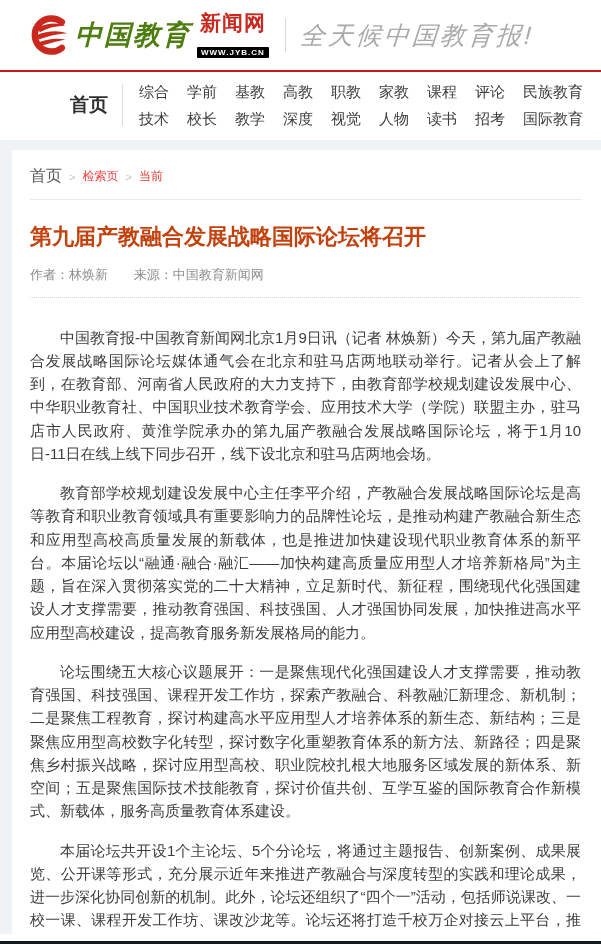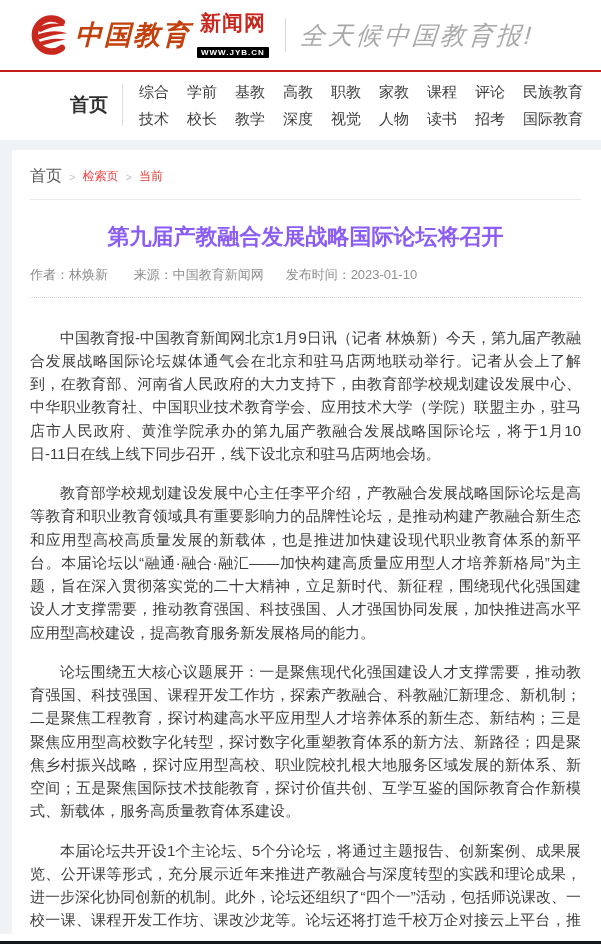--- a/index.html
+++ b/index.html
@@ -10,21 +10,21 @@
     color:#3f3f3f;
   }
   
   .site-header{
     height:70px;background:#fff;display:flex;align-items:center;
     padding-left:25px;box-sizing:border-box;
   }
   .logo{display:flex;align-items:center;cursor:pointer;}
   .brand-mark{width:46px;height:42px;flex:0 0 auto;}
   .logo-calligraphy{
-    color:#c2410c;font-size:27px;font-weight:bold;font-style:italic;
+    color:#4d7c0f;font-size:27px;font-weight:bold;font-style:italic;
     letter-spacing:2px;margin-left:4px;white-space:nowrap;
   }
   .logo-block{display:inline-flex;flex-direction:column;align-items:center;margin-left:6px;}
   .logo-block-name{color:#c9281e;font-size:21px;font-weight:bold;letter-spacing:1px;line-height:1;}
   .logo-block-url{
     background:#000000;color:#fff;font-size:8px;font-weight:bold;
     letter-spacing:1px;padding:1px 4px;margin-top:14px;line-height:1.2;border-radius:1px;
   }
   .logo-divider{width:1px;height:34px;background:#d9d9d9;margin:0 14px 0 16px;}
   .tagline{
@@ -51,21 +51,21 @@
     padding:4px 20px 0 18px;overflow:hidden;
   }
   .breadcrumb{
     display:flex;align-items:center;padding:12px 0 12px;border-bottom:1px solid #e9e9e9;
   }
   .bc-home{font-size:16px;color:#595959;cursor:pointer;}
   .bc-sep{font-size:11px;color:#c4c4c4;margin:0 7px;}
   .bc-mid{font-size:12px;color:#ef4444;cursor:pointer;}
   .bc-current{font-size:12px;color:#e03a2e;}
   .article-title{
-    font-size:22px;font-weight:bold;color:#8b5cf6;margin:22px 0 14px;line-height:1.35;text-align:center;
+    font-size:22px;font-weight:bold;color:#c2410c;margin:22px 0 14px;line-height:1.35;
   }
   .meta-row{
     display:flex;align-items:center;
     font-size:13px;color:#8e8e8e;
     border-bottom:1px dotted #cfcfcf;padding-bottom:13px;
   }
   .meta-left span{margin-right:22px;}
   .article-body{padding-top:12px;}
   .article-body p{
     margin:16px 0 9px;font-size:15px;line-height:1.55;color:#3d3d3d;
@@ -151,21 +151,20 @@
       <span class="bc-current">当前</span>
     </div>
 
     <h1 class="article-title">第九届产教融合发展战略国际论坛将召开</h1>
 
     <div class="meta-row">
       <div class="meta-left">
         <span>作者：林焕新</span>
         <span>来源：中国教育新闻网</span>
       </div>
-      <div class="meta-right">发布时间：2023-01-10</div>
     </div>
 
     <div class="article-body">
       <p>中国教育报-中国教育新闻网北京1月9日讯（记者 林焕新）今天，第九届产教融合发展战略国际论坛媒体通气会在北京和驻马店两地联动举行。记者从会上了解到，在教育部、河南省人民政府的大力支持下，由教育部学校规划建设发展中心、中华职业教育社、中国职业技术教育学会、应用技术大学（学院）联盟主办，驻马店市人民政府、黄淮学院承办的第九届产教融合发展战略国际论坛，将于1月10日-11日在线上线下同步召开，线下设北京和驻马店两地会场。</p>
       <p>教育部学校规划建设发展中心主任李平介绍，产教融合发展战略国际论坛是高等教育和职业教育领域具有重要影响力的品牌性论坛，是推动构建产教融合新生态和应用型高校高质量发展的新载体，也是推进加快建设现代职业教育体系的新平台。本届论坛以“融通·融合·融汇——加快构建高质量应用型人才培养新格局”为主题，旨在深入贯彻落实党的二十大精神，立足新时代、新征程，围绕现代化强国建设人才支撑需要，推动教育强国、科技强国、人才强国协同发展，加快推进高水平应用型高校建设，提高教育服务新发展格局的能力。</p>
       <p>论坛围绕五大核心议题展开：一是聚焦现代化强国建设人才支撑需要，推动教育强国、科技强国、课程开发工作坊，探索产教融合、科教融汇新理念、新机制；二是聚焦工程教育，探讨构建高水平应用型人才培养体系的新生态、新结构；三是聚焦应用型高校数字化转型，探讨数字化重塑教育体系的新方法、新路径；四是聚焦乡村振兴战略，探讨应用型高校、职业院校扎根大地服务区域发展的新体系、新空间；五是聚焦国际技术技能教育，探讨价值共创、互学互鉴的国际教育合作新模式、新载体，服务高质量教育体系建设。</p>
       <p>本届论坛共开设1个主论坛、5个分论坛，将通过主题报告、创新案例、成果展览、公开课等形式，充分展示近年来推进产教融合与深度转型的实践和理论成果，进一步深化协同创新的机制。此外，论坛还组织了“四个一”活动，包括师说课改、一校一课、课程开发工作坊、课改沙龙等。论坛还将打造千校万企对接云上平台，推动校企全面对接、持续推进工作、阶段发布成果，打造“永不落幕”常态化论坛。论坛将通过线上线下相结合的方式开展，主要活动也将通过线上直播的方式向公众开放。</p>
 
     </div>
 

